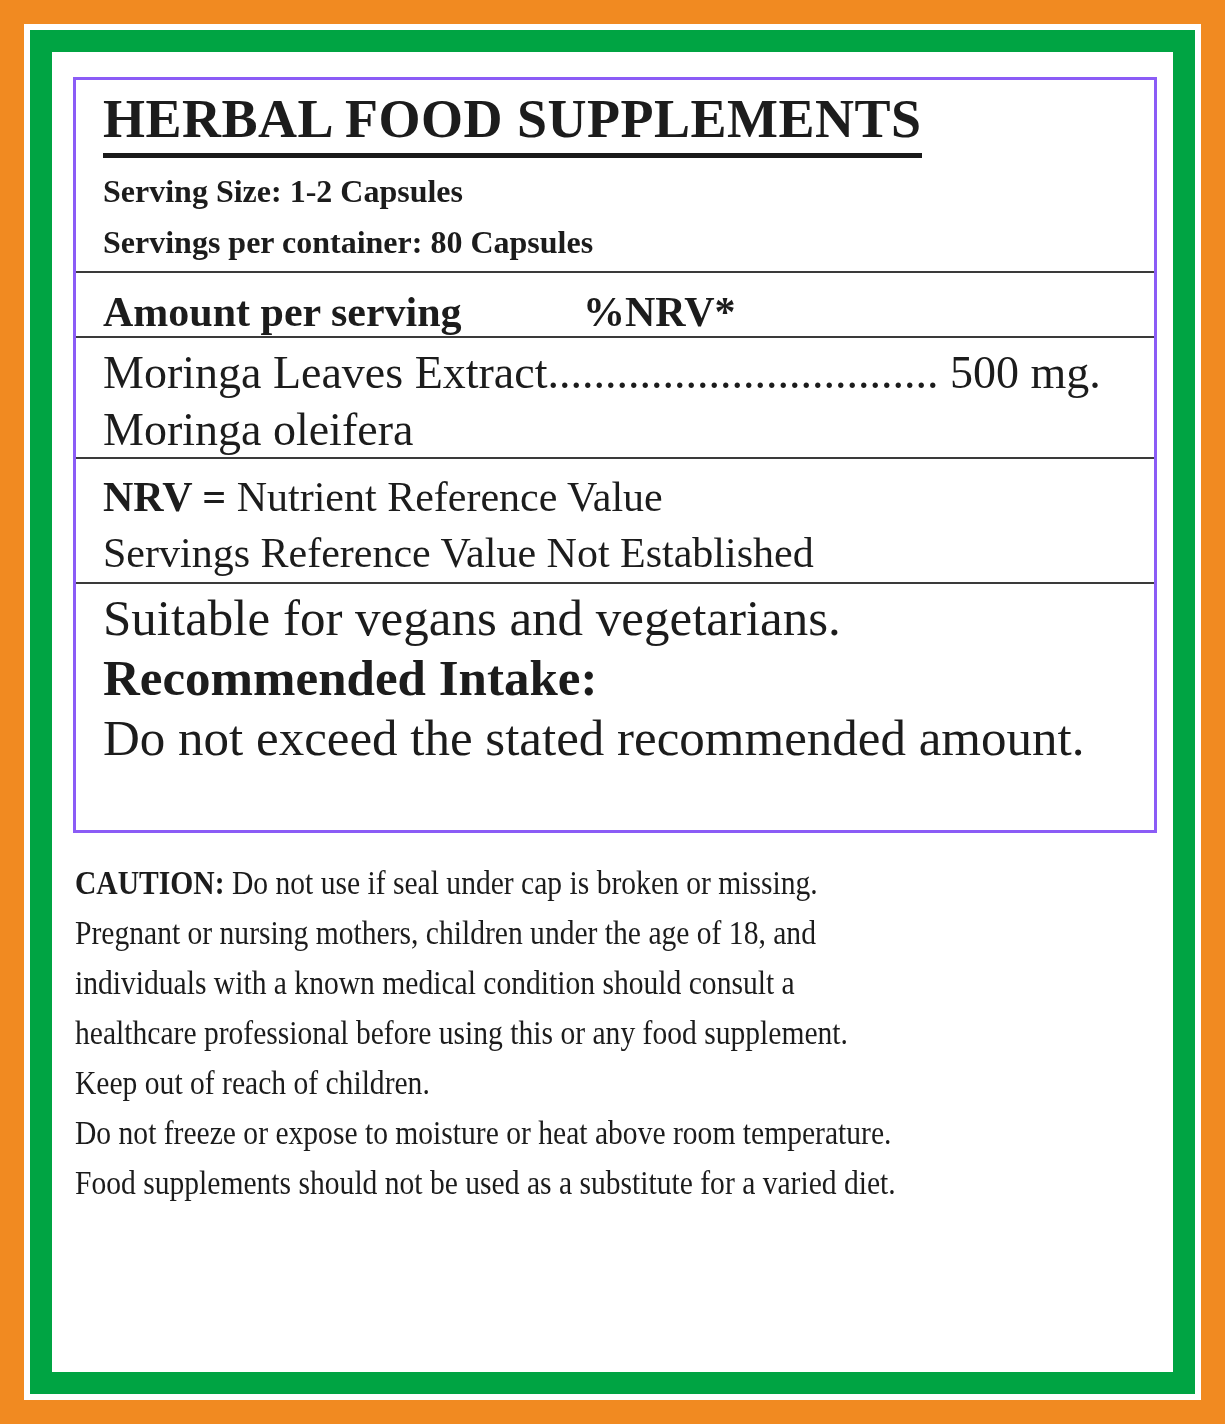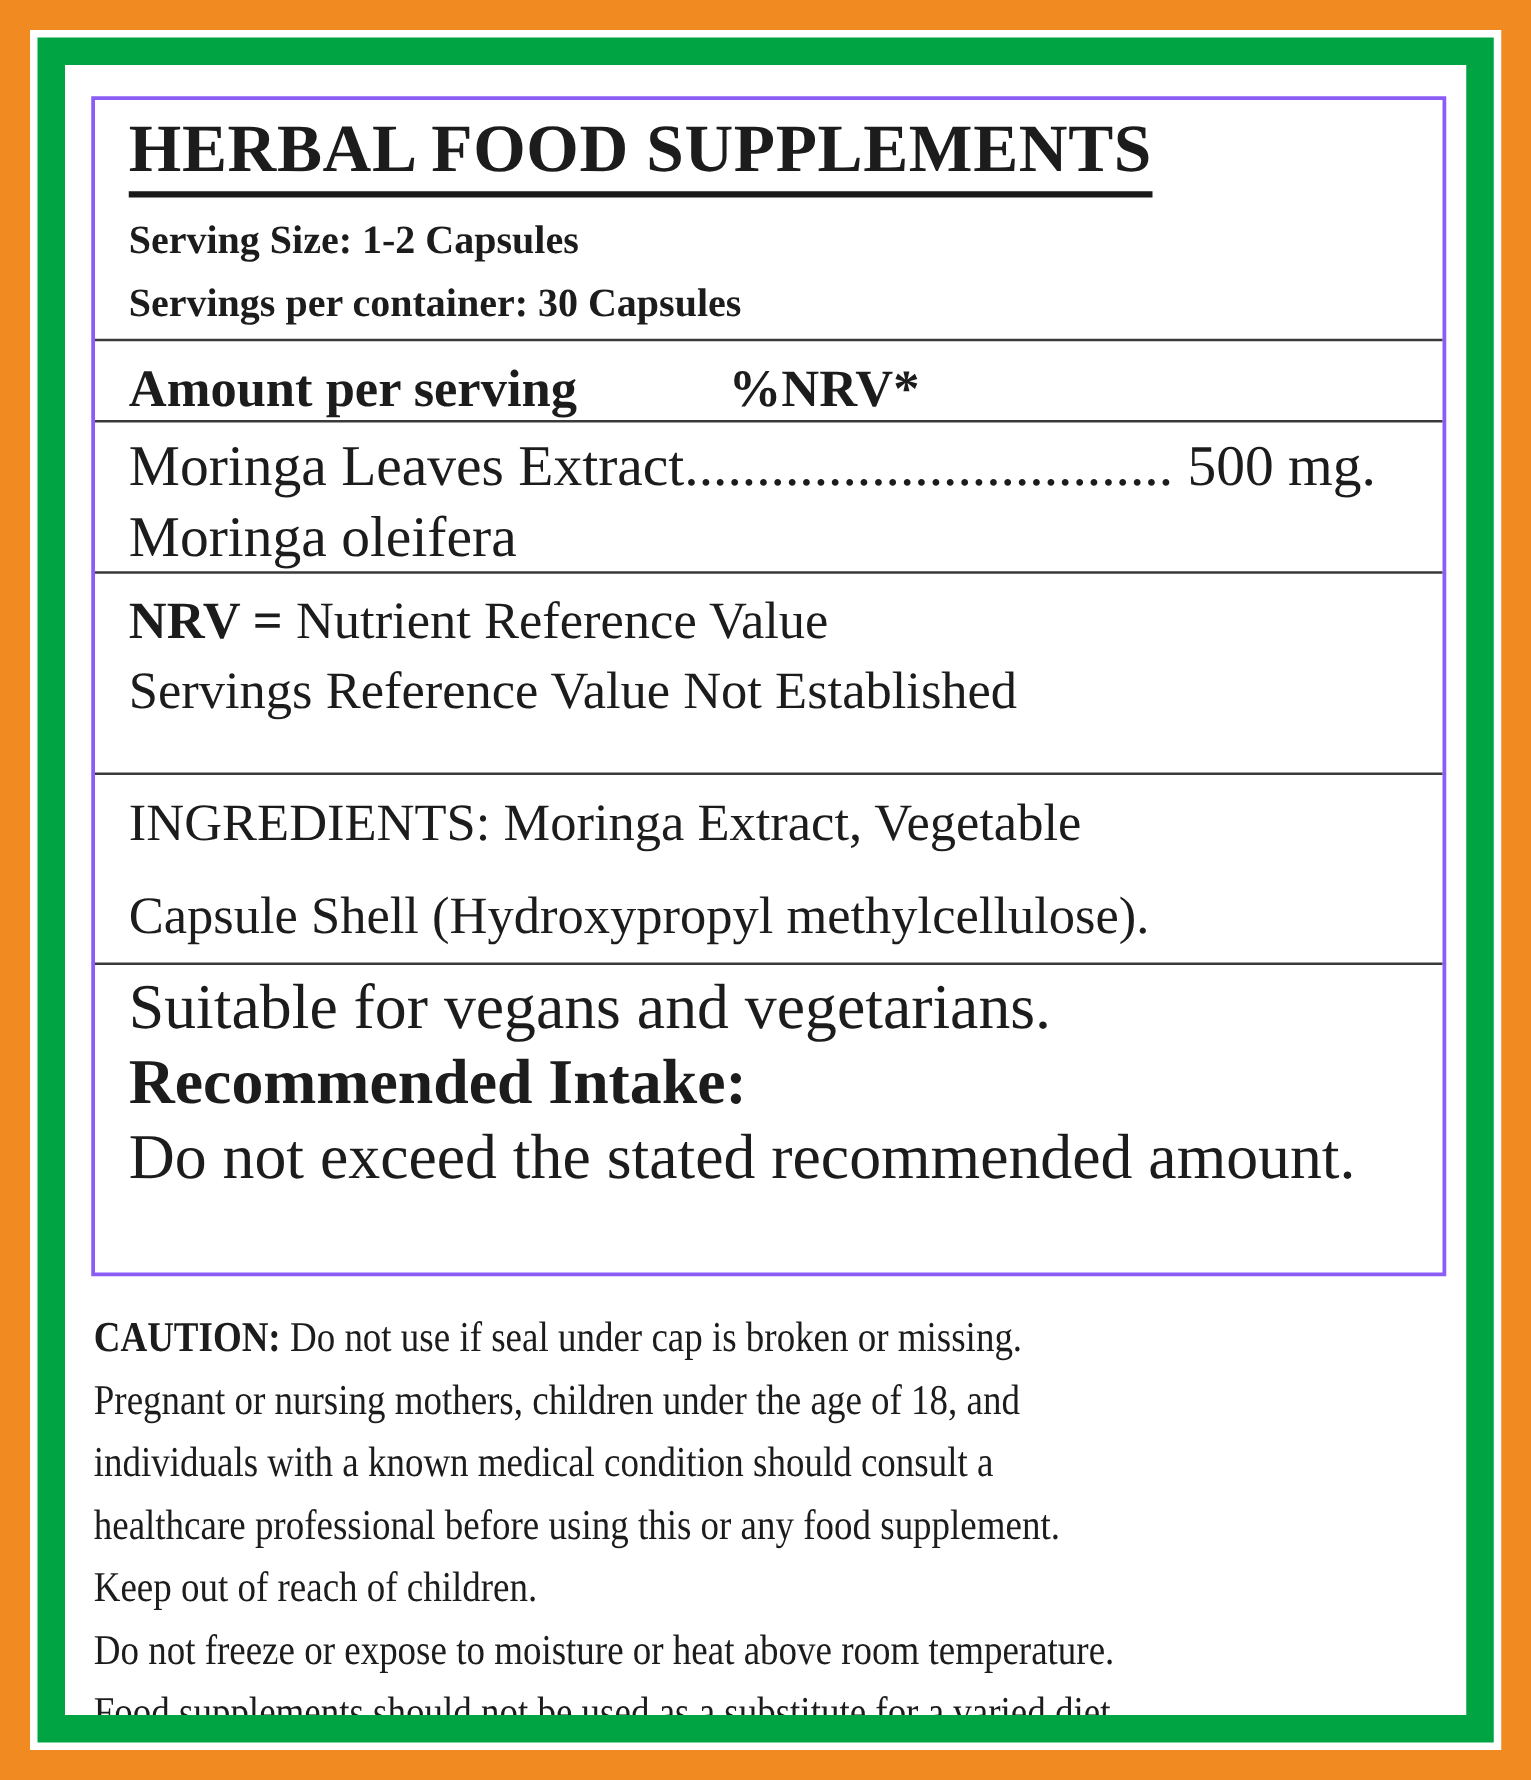--- a/index.html
+++ b/index.html
@@ -18,21 +18,21 @@
   .row-header { height:193px; padding-top:10px; }
   .title { display:inline-block; font-size:54px; font-weight:700; letter-spacing:0.5px;
            border-bottom:5px solid #1a1a1a; padding-bottom:4px; line-height:1.1; }
   .serving-line { font-size:32px; font-weight:700; line-height:51px; margin-top:8px; }
   .serving-line + .serving-line { margin-top:0; }
 
   .row-amount { height:65px; display:flex; align-items:flex-end; font-size:42px; font-weight:700; }
   .row-amount .amt-left { display:inline-block; width:480px; }
 
   .row-ingredient-amt { height:121px; padding-top:6px; font-size:46px; line-height:57px; }
-  .row-nrv { height:161px; padding-top:10px; font-size:42px; line-height:56px; }
+  .row-nrv { height:125px; padding-top:10px; font-size:42px; line-height:56px; }
   .row-ingredients { height:152px; padding-top:2px; font-size:42px; line-height:74px; }
   .row-intake { height:246px; padding-top:4px; font-size:51px; line-height:60px; }
 
   .bold { font-weight:700; }
 
   .caution { margin-top:25px; margin-left:2px; width:1084px; font-size:34px; line-height:50px; }
   .c-line { white-space:nowrap; transform:scaleX(0.87); transform-origin:0 50%; }
 </style>
 </head>
 <body>
@@ -40,42 +40,38 @@
 <div class="frame-orange" style="background:#F18A21;">
   <div class="frame-gap">
     <div class="frame-green" style="background:#00A443;">
       <div class="content">
 
         <div class="label-table">
 
           <div class="row row-header">
             <div><span class="title">HERBAL FOOD SUPPLEMENTS</span></div>
             <div class="serving-line">Serving Size: 1-2 Capsules</div>
-            <div class="serving-line">Servings per container: 30 Capsules</div>
+            <div class="serving-line">Servings per container: 80 Capsules</div>
           </div>
 
           <div class="row row-amount">
             <span class="amt-left">Amount per serving</span>
             <span>%NRV*</span>
           </div>
 
           <div class="row row-ingredient-amt">
             <div><span>Moringa Leaves Extract</span><span>..................................</span><span> 500 mg.</span></div>
             <div>Moringa oleifera</div>
           </div>
 
           <div class="row row-nrv">
             <div><span class="bold">NRV =</span><span> Nutrient Reference Value</span></div>
             <div>Servings Reference Value Not Established</div>
           </div>
 
-          <div class="row row-ingredients">
-            <div>INGREDIENTS: Moringa Extract, Vegetable</div>
-            <div>Capsule Shell (Hydroxypropyl methylcellulose).</div>
-          </div>
 
           <div class="row row-intake">
             <div>Suitable for vegans and vegetarians.</div>
             <div class="bold">Recommended Intake:</div>
             <div>Do not exceed the stated recommended amount.</div>
           </div>
 
         </div>
 
         <div class="caution">

